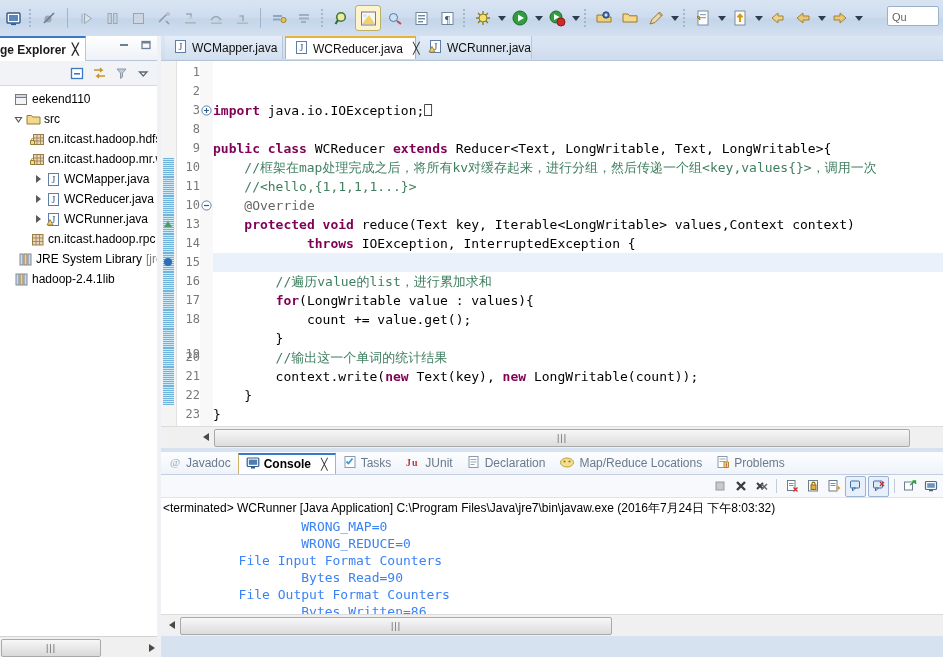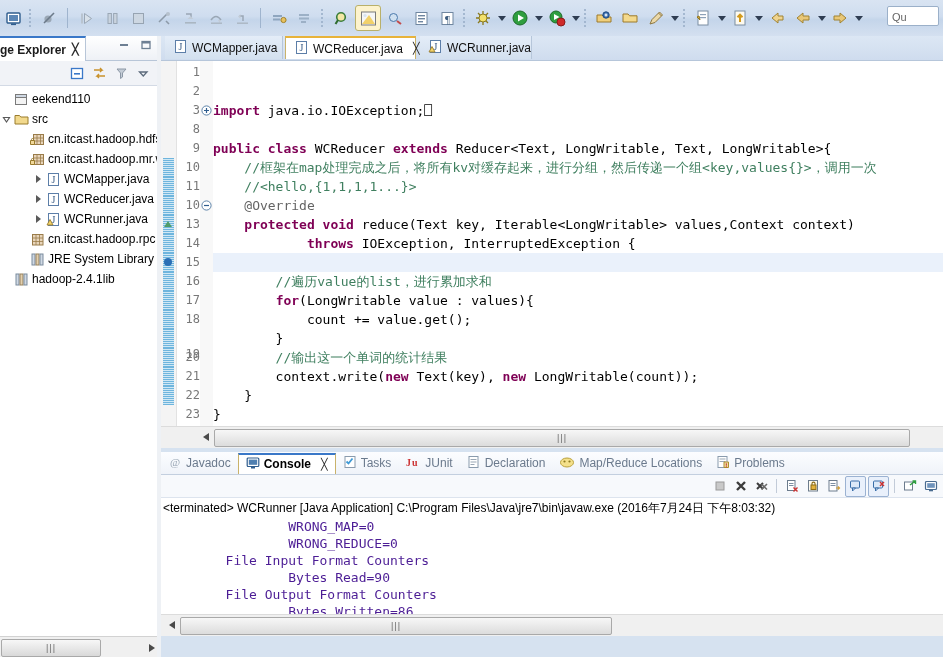--- a/index.html
+++ b/index.html
@@ -109,21 +109,21 @@
   
   .console{position:absolute;left:161px;top:452px;width:782px;height:184px;background:#fff;}
   .cons-tabrow{height:22px;background:linear-gradient(to bottom,#fcfdff,#eff3f9);border-bottom:1px solid #c3cfdf;display:flex;align-items:center;}
   .cons-tab{display:flex;align-items:center;gap:4px;padding:0 7px;height:21px;font-size:12px;color:#6b7a8d;box-sizing:border-box;}
   .cons-tab.active{color:#000;font-weight:bold;background:#fff;border:1px solid #c9b26a;border-top:2px solid #3a78c8;border-bottom:none;}
   .cons-toolrow{height:22px;background:#f7f9fc;border-bottom:1px solid #dde4ee;display:flex;align-items:center;justify-content:flex-end;padding-right:3px;gap:2px;}
   .ctool{width:19px;height:19px;display:flex;align-items:center;justify-content:center;border-radius:2px;}
   .ctool.on{background:#e9f0fb;border:1px solid #9bb2d2;}
   .csep{width:1px;height:14px;background:#c2cbd8;margin:0 3px;}
   .cons-head{font-size:12px;color:#000;padding:2px 0 1px 2px;white-space:nowrap;}
-  .cons-out{font-family:"DejaVu Sans Mono","Liberation Mono",monospace;font-size:13px;color:#4c1d95;white-space:pre;line-height:17px;padding-left:2px;}
+  .cons-out{font-family:"DejaVu Sans Mono","Liberation Mono",monospace;font-size:13px;color:#3b82f6;white-space:pre;line-height:17px;padding-left:15px;}
 
   .cons-hscroll{position:absolute;left:0;bottom:0;width:782px;height:21px;background:#f0f0f0;border-top:1px solid #dcdcdc;}
   .chs-left{position:absolute;left:8px;top:6px;width:0;height:0;border-top:4px solid transparent;border-bottom:4px solid transparent;border-right:6px solid #4a4a4a;}
   .chs-thumb{position:absolute;left:19px;top:2px;width:430px;height:16px;background:linear-gradient(to bottom,#f7f7f7,#dcdcdc);border:1px solid #a9a9a9;border-radius:2px;}
 </style>
 </head>
 <body>
 
 <div id="app">
 
@@ -367,21 +367,21 @@
     <div class="trow" style="padding-left: 0px;">
           <span class="tw"></span>
           <span class="ticon">
             <svg width="15" height="15" viewBox="0 0 15 15">
               <rect x="1.5" y="2.5" width="11" height="10" fill="#f3f3f3" stroke="#7a7a7a"></rect>
               <rect x="1.5" y="2.5" width="11" height="3" fill="#cfd8e3" stroke="#7a7a7a"></rect>
             </svg>
           </span>
           <span class="tlabel">eekend110</span>
         </div>
-        <div class="trow" style="padding-left: 0px;">
+        <div class="trow" style="padding-left: 12px;">
           <span class="tw">
             <svg width="9" height="9" viewBox="0 0 9 9">
               <path d="M1.5 2.5 L7.5 2.5 L4.5 7 z" fill="none" stroke="#5a5a5a" stroke-width="1.2"></path>
             </svg>
           </span>
           <span class="ticon">
             <svg width="15" height="15" viewBox="0 0 15 15">
               <path d="M1 12 V3.5 h4.5 l1.3 1.5 H14 V12 z" fill="#f2d98d" stroke="#9a7c2d"></path>
             </svg>
           </span>
@@ -445,21 +445,21 @@
         <div class="trow" style="padding-left: 16px;">
           <span class="tw"></span>
           <span class="ticon">
             <svg width="15" height="15" viewBox="0 0 15 15">
               <rect x="2.5" y="2.5" width="10.5" height="10.5" fill="#e8d5bb" stroke="#9a7c4a"></rect>
               <path d="M2.5 6 H13 M2.5 9.5 H13 M6 2.5 V13 M9.5 2.5 V13" stroke="#9a7c4a" stroke-width=".8"></path>
             </svg>
           </span>
           <span class="tlabel">cn.itcast.hadoop.rpc</span>
         </div>
-        <div class="trow" style="padding-left: 16px;">
+        <div class="trow" style="padding-left: 4px;">
           <span class="tw"></span>
           <span class="ticon">
             <svg width="15" height="15" viewBox="0 0 15 15">
               <rect x="2" y="2" width="3" height="11" fill="#cfd8e3" stroke="#7b8b9d"></rect>
               <rect x="6" y="2" width="3" height="11" fill="#e2cfae" stroke="#96825e"></rect>
               <rect x="10" y="2" width="3" height="11" fill="#cfd8e3" stroke="#7b8b9d"></rect>
             </svg>
           </span>
           <span class="tlabel">JRE System Library</span>
           <span class="dim" style="margin-left: 4px;">[jre7]</span>

